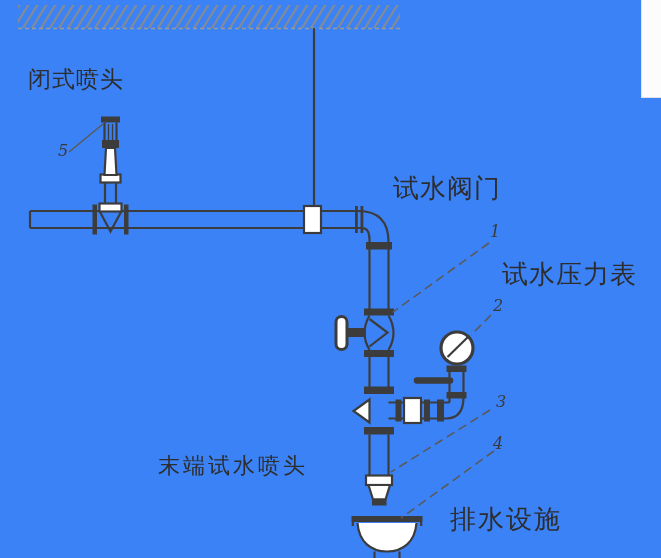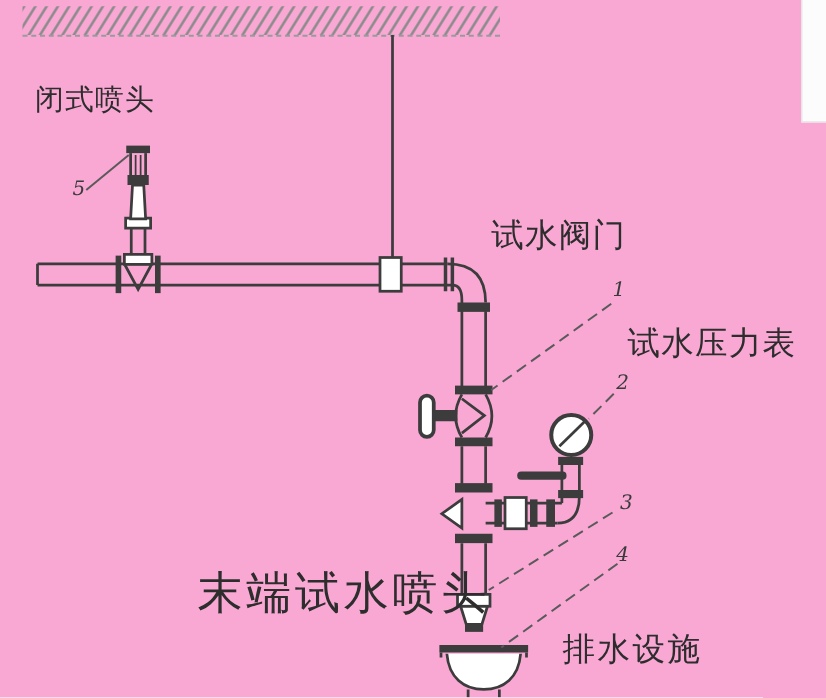--- a/index.html
+++ b/index.html
@@ -1,19 +1,19 @@
 <!DOCTYPE html>
 <html><head>
 <meta charset="utf-8">
 <style>
   html,body{margin:0;padding:0;background:#fff;}
   #stage{
     position:relative;
     width:661px;height:558px;
-    background:#f9a8d4;
+    background:#3b82f6;
     overflow:hidden;
     font-family:"Liberation Sans", sans-serif;
   }
   #lineart{position:absolute;left:0;top:0;}
   .pipe{stroke:#3c3c3c;stroke-width:2.2;fill:none;}
   .solid{fill:#3c3c3c;stroke:none;}
   .whitefill{fill:#ffffff;stroke:#3c3c3c;stroke-width:2.2;}
   .leader{stroke:#5a5a5a;stroke-width:1.6;fill:none;}
   .leader.dashed{stroke-dasharray:9 5;}
   .cnlabel{
@@ -27,21 +27,21 @@
     position:absolute;
     font-family:"DejaVu Serif", serif;
     font-style:italic;
     font-size:16px;
     color:#3a3a3a;
     white-space:nowrap;
   }
   #lbl-closed-sprinkler{left:28px;top:67px;font-size:23px;letter-spacing:1px;}
   #lbl-test-valve{left:393px;top:174px;font-size:26px;letter-spacing:1px;}
   #lbl-pressure-gauge{left:502px;top:260px;font-size:26px;letter-spacing:1px;}
-  #lbl-end-nozzle{left:158px;top:454px;font-size:36px;letter-spacing:3px;}
+  #lbl-end-nozzle{left:158px;top:454px;font-size:22px;letter-spacing:3px;}
   #lbl-drain{left:450px;top:505px;font-size:26px;letter-spacing:2px;text-align:center;}
   #co-1{left:490px;top:222px;}
   #co-2{left:493px;top:296px;}
   #co-3{left:496px;top:392px;}
   #co-4{left:493px;top:434px;}
   #co-5{left:58px;top:141px;}
   #scrollstrip{
     position:absolute;right:0;top:0;width:19px;height:97px;
     background:#fcfcfc;
     border-left:1px solid #e3e3e3;

